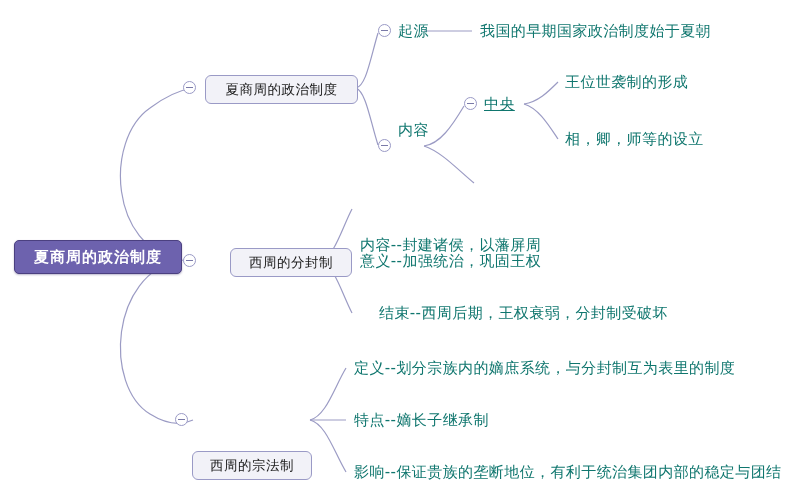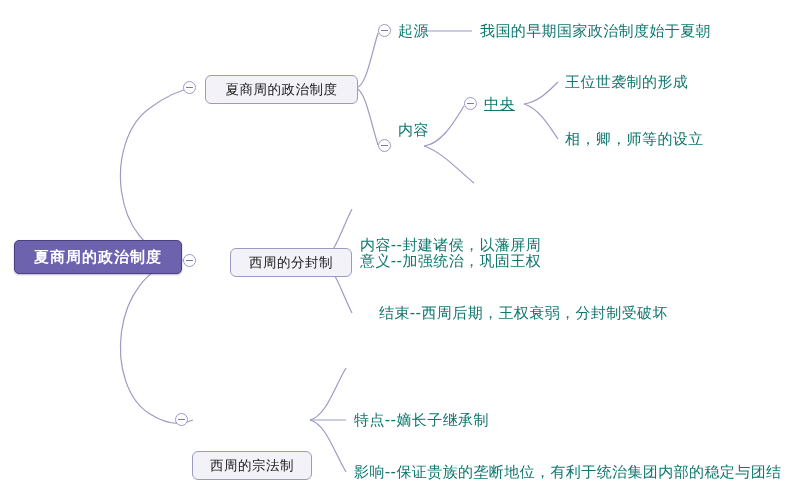--- a/index.html
+++ b/index.html
@@ -145,18 +145,19 @@
 
   <div class="node text-node" style="left:565px; top:129px;">相，卿，师等的设立</div>
 
 
   <div class="node text-node" style="left:360px; top:199px;margin-top:36px;">内容--封建诸侯，以藩屏周</div>
 
   <div class="node text-node" style="left:360px; top:251px;">意义--加强统治，巩固王权</div>
 
   <div class="node text-node" style="left:360px; top:303px;margin-left:19px;">结束--西周后期，王权衰弱，分封制受破坏</div>
 
+  <div class="node text-node" style="left:354px; top:358px;">定义--划分宗族内的嫡庶系统，与分封制互为表里的制度</div>
 
   <div class="node text-node" style="left:354px; top:410px;">特点--嫡长子继承制</div>
 
   <div class="node text-node" style="left:354px; top:462px;">影响--保证贵族的垄断地位，有利于统治集团内部的稳定与团结</div>
 
 </div>
 
 </body></html>

